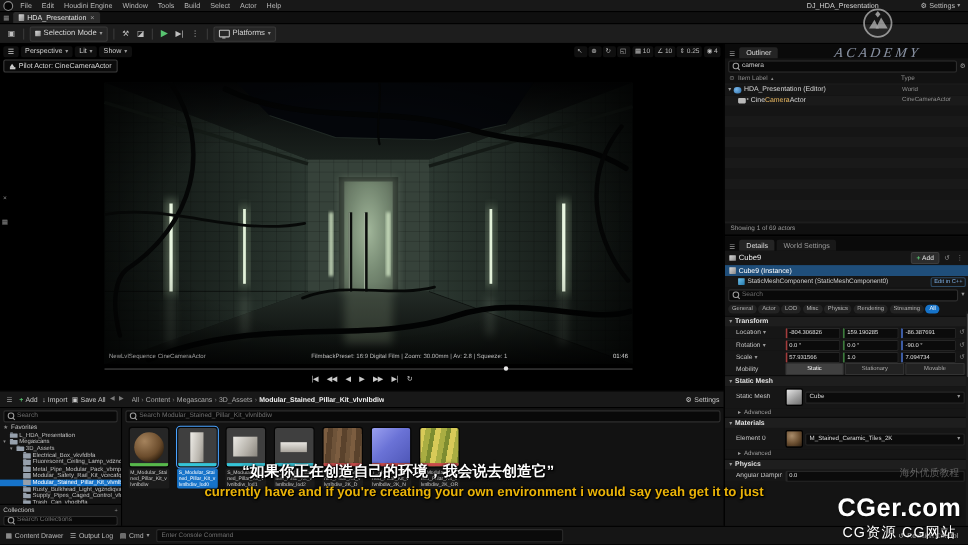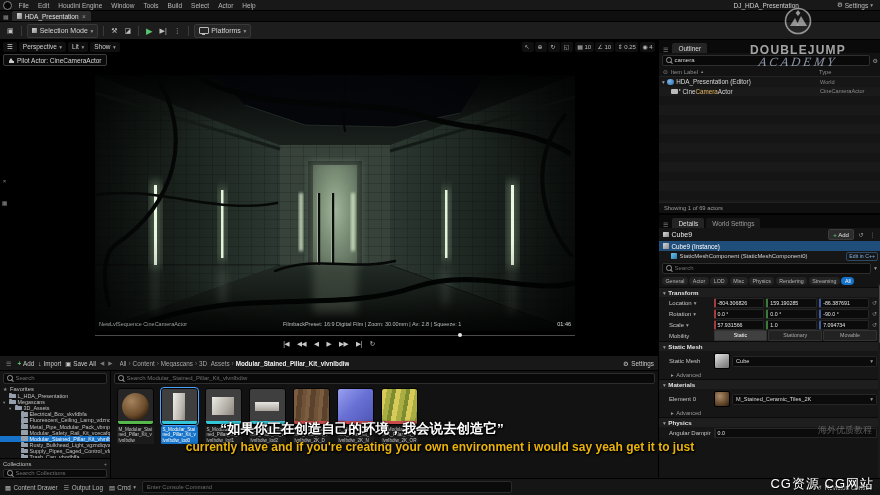--- a/index.html
+++ b/index.html
@@ -841,21 +841,21 @@
 <div class="sub-zh">“如果你正在创造自己的环境，我会说去创造它”</div>
 <div class="sub-en">currently have and if you're creating your own environment i would say yeah get it to just</div>
 
 <div class="dj">
   <svg width="34" height="34" viewBox="0 0 34 34">
     <circle cx="17" cy="17" r="12.5" fill="rgba(255,255,255,0.06)" stroke="rgba(255,255,255,0.85)" stroke-width="1.6"></circle>
     <path d="M17 6 l2.4 3 -2.4 3 -2.4 -3 Z" fill="#ffffff" opacity="0.9"></path>
     <path d="M9 22 L14 14 L18 22 Z" fill="#ffffff" opacity="0.85"></path>
     <path d="M15 22 L20 12 L26 22 Z" fill="#ffffff" opacity="0.85"></path>
   </svg>
-  <div class="dj-name">DOUBLEJUMP</div>
   <div class="dj-sub">ACADEMY</div>
 </div>
 
 <div class="faint">海外优质教程</div>
 
 <div class="cger">
+  <div class="cger-main">CGer.com</div>
   <div class="cger-sub">CG资源  CG网站</div>
 </div>
 
 </body></html>

